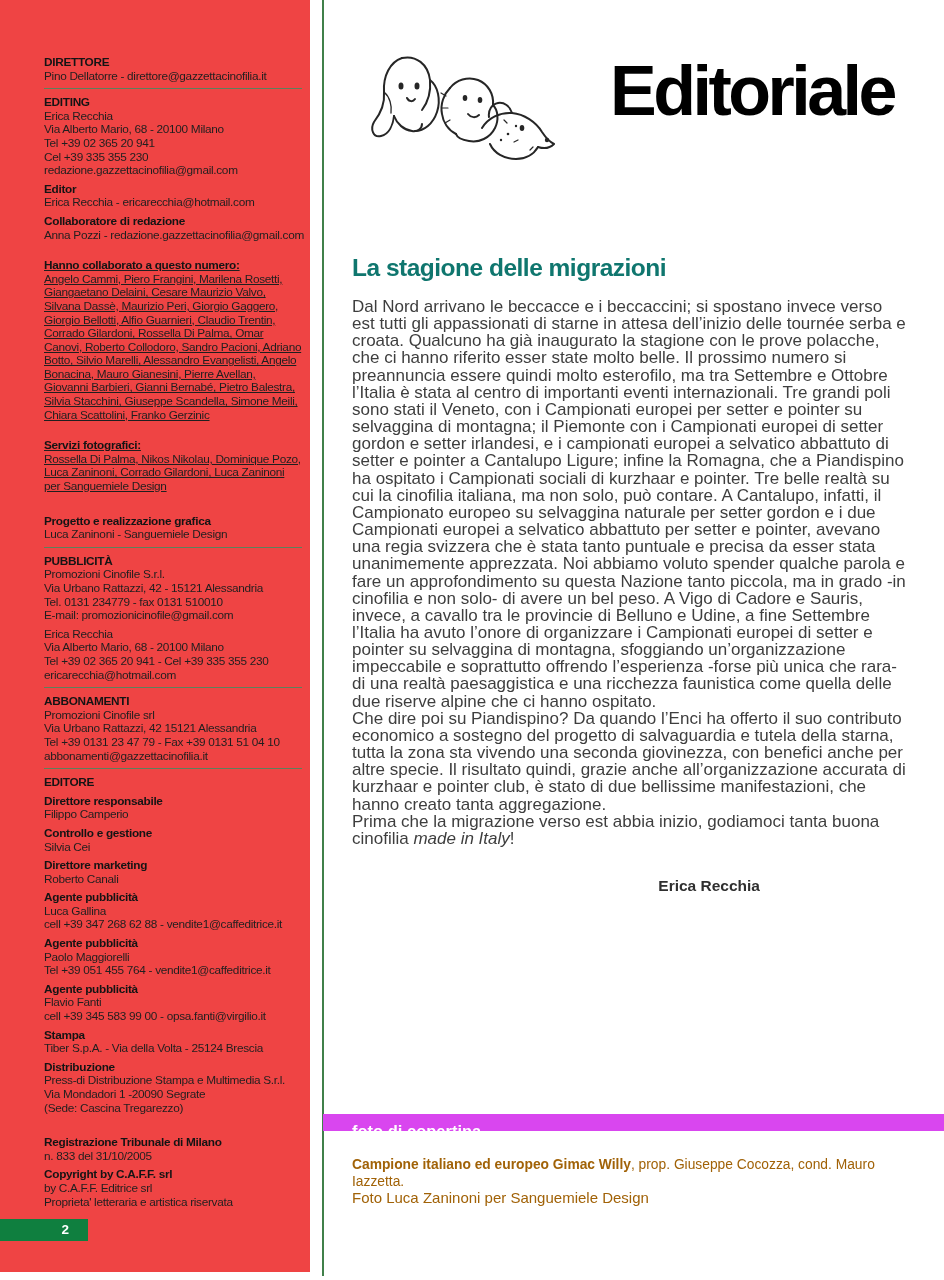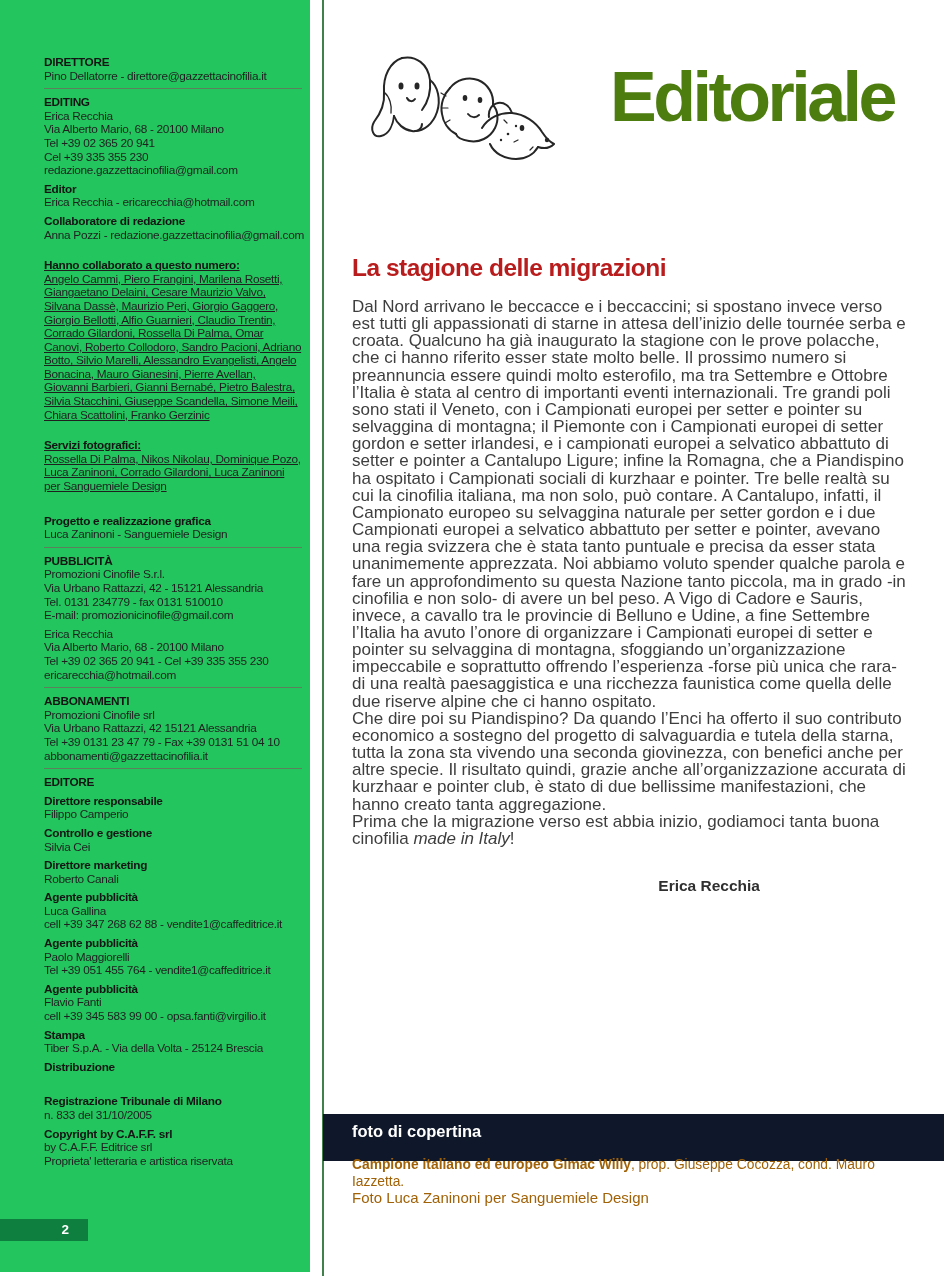--- a/index.html
+++ b/index.html
@@ -4,59 +4,59 @@
 <title>Editoriale</title>
 <style>
   html,body{margin:0;padding:0;}
   body{
     width:944px;height:1280px;position:relative;background:#ffffff;
     font-family:"Liberation Sans", sans-serif;overflow:hidden;
   }
   
   .sidebar{
     position:absolute;left:0;top:0;width:310px;height:1272px;
-    background:#22c55e;box-sizing:border-box;
+    background:#ef4444;box-sizing:border-box;
     padding:56px 8px 0 44px;
     color:#1f1f1f;font-size:11.8px;line-height:13.6px;letter-spacing:-0.3px;
   }
   .ms{margin:0 0 5px 0;}
   .ms-h{font-weight:bold;color:#141414;}
   .ms-h:empty{display:none;}
   .ms-l div{white-space:nowrap;}
   .ms-l.flow div{white-space:normal;width:258px;}
   .gap{margin-top:21px;}
   .gap-lg{margin-top:17px;text-decoration:underline;}
   .rule{border:none;border-top:1px solid #5d805c;width:258px;margin:5px 0 7px 0;height:0;}
   
   .vline{position:absolute;left:322px;top:0;width:2px;height:1276px;background:#40804a;}
   
   .dogs{position:absolute;left:364px;top:50px;width:200px;height:135px;}
   .brand-title{
-    position:absolute;left:352px;top:62px;width:542px;margin:0;
+    position:absolute;left:352px;top:56px;width:542px;margin:0;
     text-align:right;font-size:70px;font-weight:bold;letter-spacing:-3.5px;
-    color:#4d7c0f;line-height:1;
+    color:#000000;line-height:1;
   }
   
   .article{position:absolute;left:352px;top:254px;width:556px;}
   .article h2{
     margin:0 0 16px 0;font-size:24.5px;letter-spacing:-0.5px;
-    color:#b91c1c;font-weight:bold;
+    color:#0f766e;font-weight:bold;
   }
   .article p{
     margin:0;font-size:17px;line-height:17.15px;color:#3e3e3e;
   }
   .it{font-style:italic;}
   .signature{
     margin-top:30px;text-align:right;padding-right:148px;
     font-weight:bold;font-size:15.5px;color:#2f2f2f;
   }
   
   .band{
-    position:absolute;left:323px;top:1114px;width:621px;height:47px;
-    background:#0f172a;color:#ffffff;font-weight:bold;font-size:16.5px;
+    position:absolute;left:323px;top:1114px;width:621px;height:17px;
+    background:#d946ef;color:#ffffff;font-weight:bold;font-size:16.5px;
     line-height:34px;padding-left:29px;box-sizing:border-box;
   }
   .caption{position:absolute;left:352px;top:1156px;width:575px;color:#a16207;}
   .caption-line1{font-size:13.8px;line-height:17px;}
   .caption-line1 .cap-bold{font-weight:bold;}
   .caption-credit{font-size:15px;line-height:15px;}
   
   .page-badge{
     position:absolute;left:0;top:1219px;width:88px;height:22px;
     background:#0f7f3f;color:#ffffff;font-weight:bold;font-size:13.5px;
@@ -206,20 +206,25 @@
 
   <section class="ms">
     <div class="ms-h">Stampa</div>
     <div class="ms-l">
         <div>Tiber S.p.A. - Via della Volta - 25124 Brescia</div>
       </div>
   </section>
 
   <section class="ms">
     <div class="ms-h">Distribuzione</div>
+    <div class="ms-l">
+        <div>Press-di Distribuzione Stampa e Multimedia S.r.l.</div>
+        <div>Via Mondadori 1 -20090 Segrate</div>
+        <div>(Sede: Cascina Tregarezzo)</div>
+      </div>
   </section>
 
   <section class="ms gap">
     <div class="ms-h">Registrazione Tribunale di Milano</div>
     <div class="ms-l">
         <div>n. 833 del 31/10/2005</div>
       </div>
   </section>
 
   <section class="ms">

